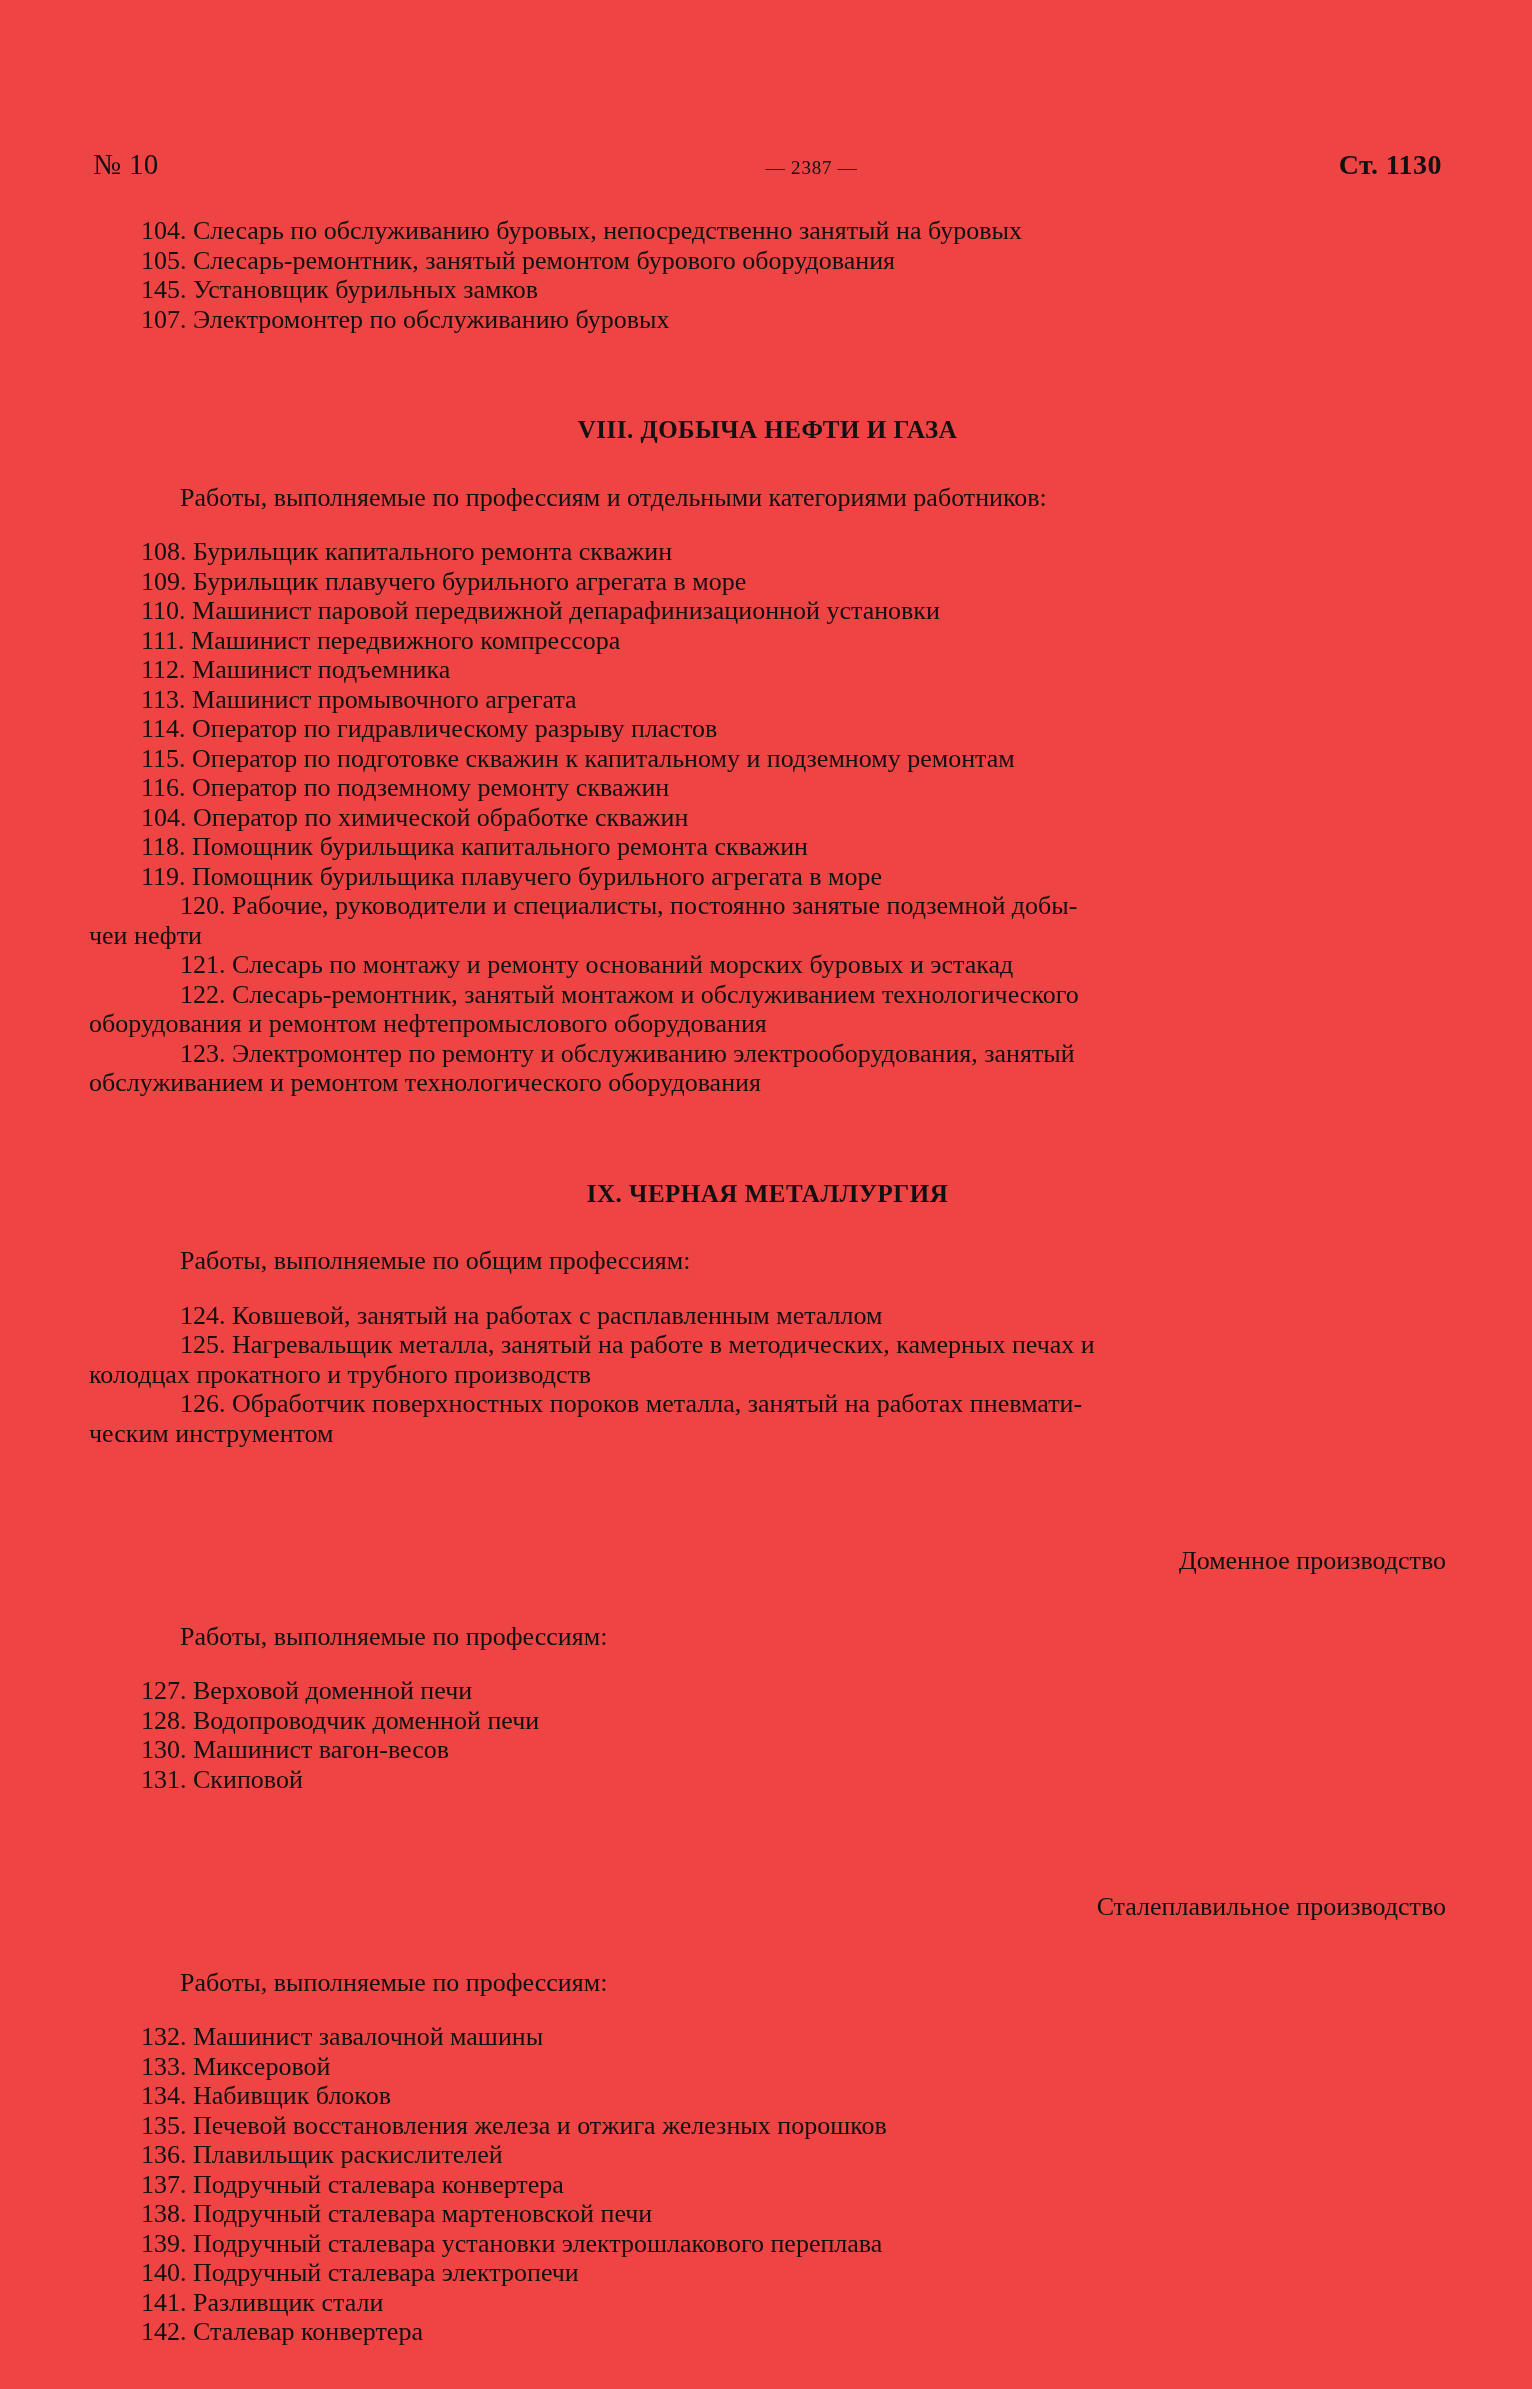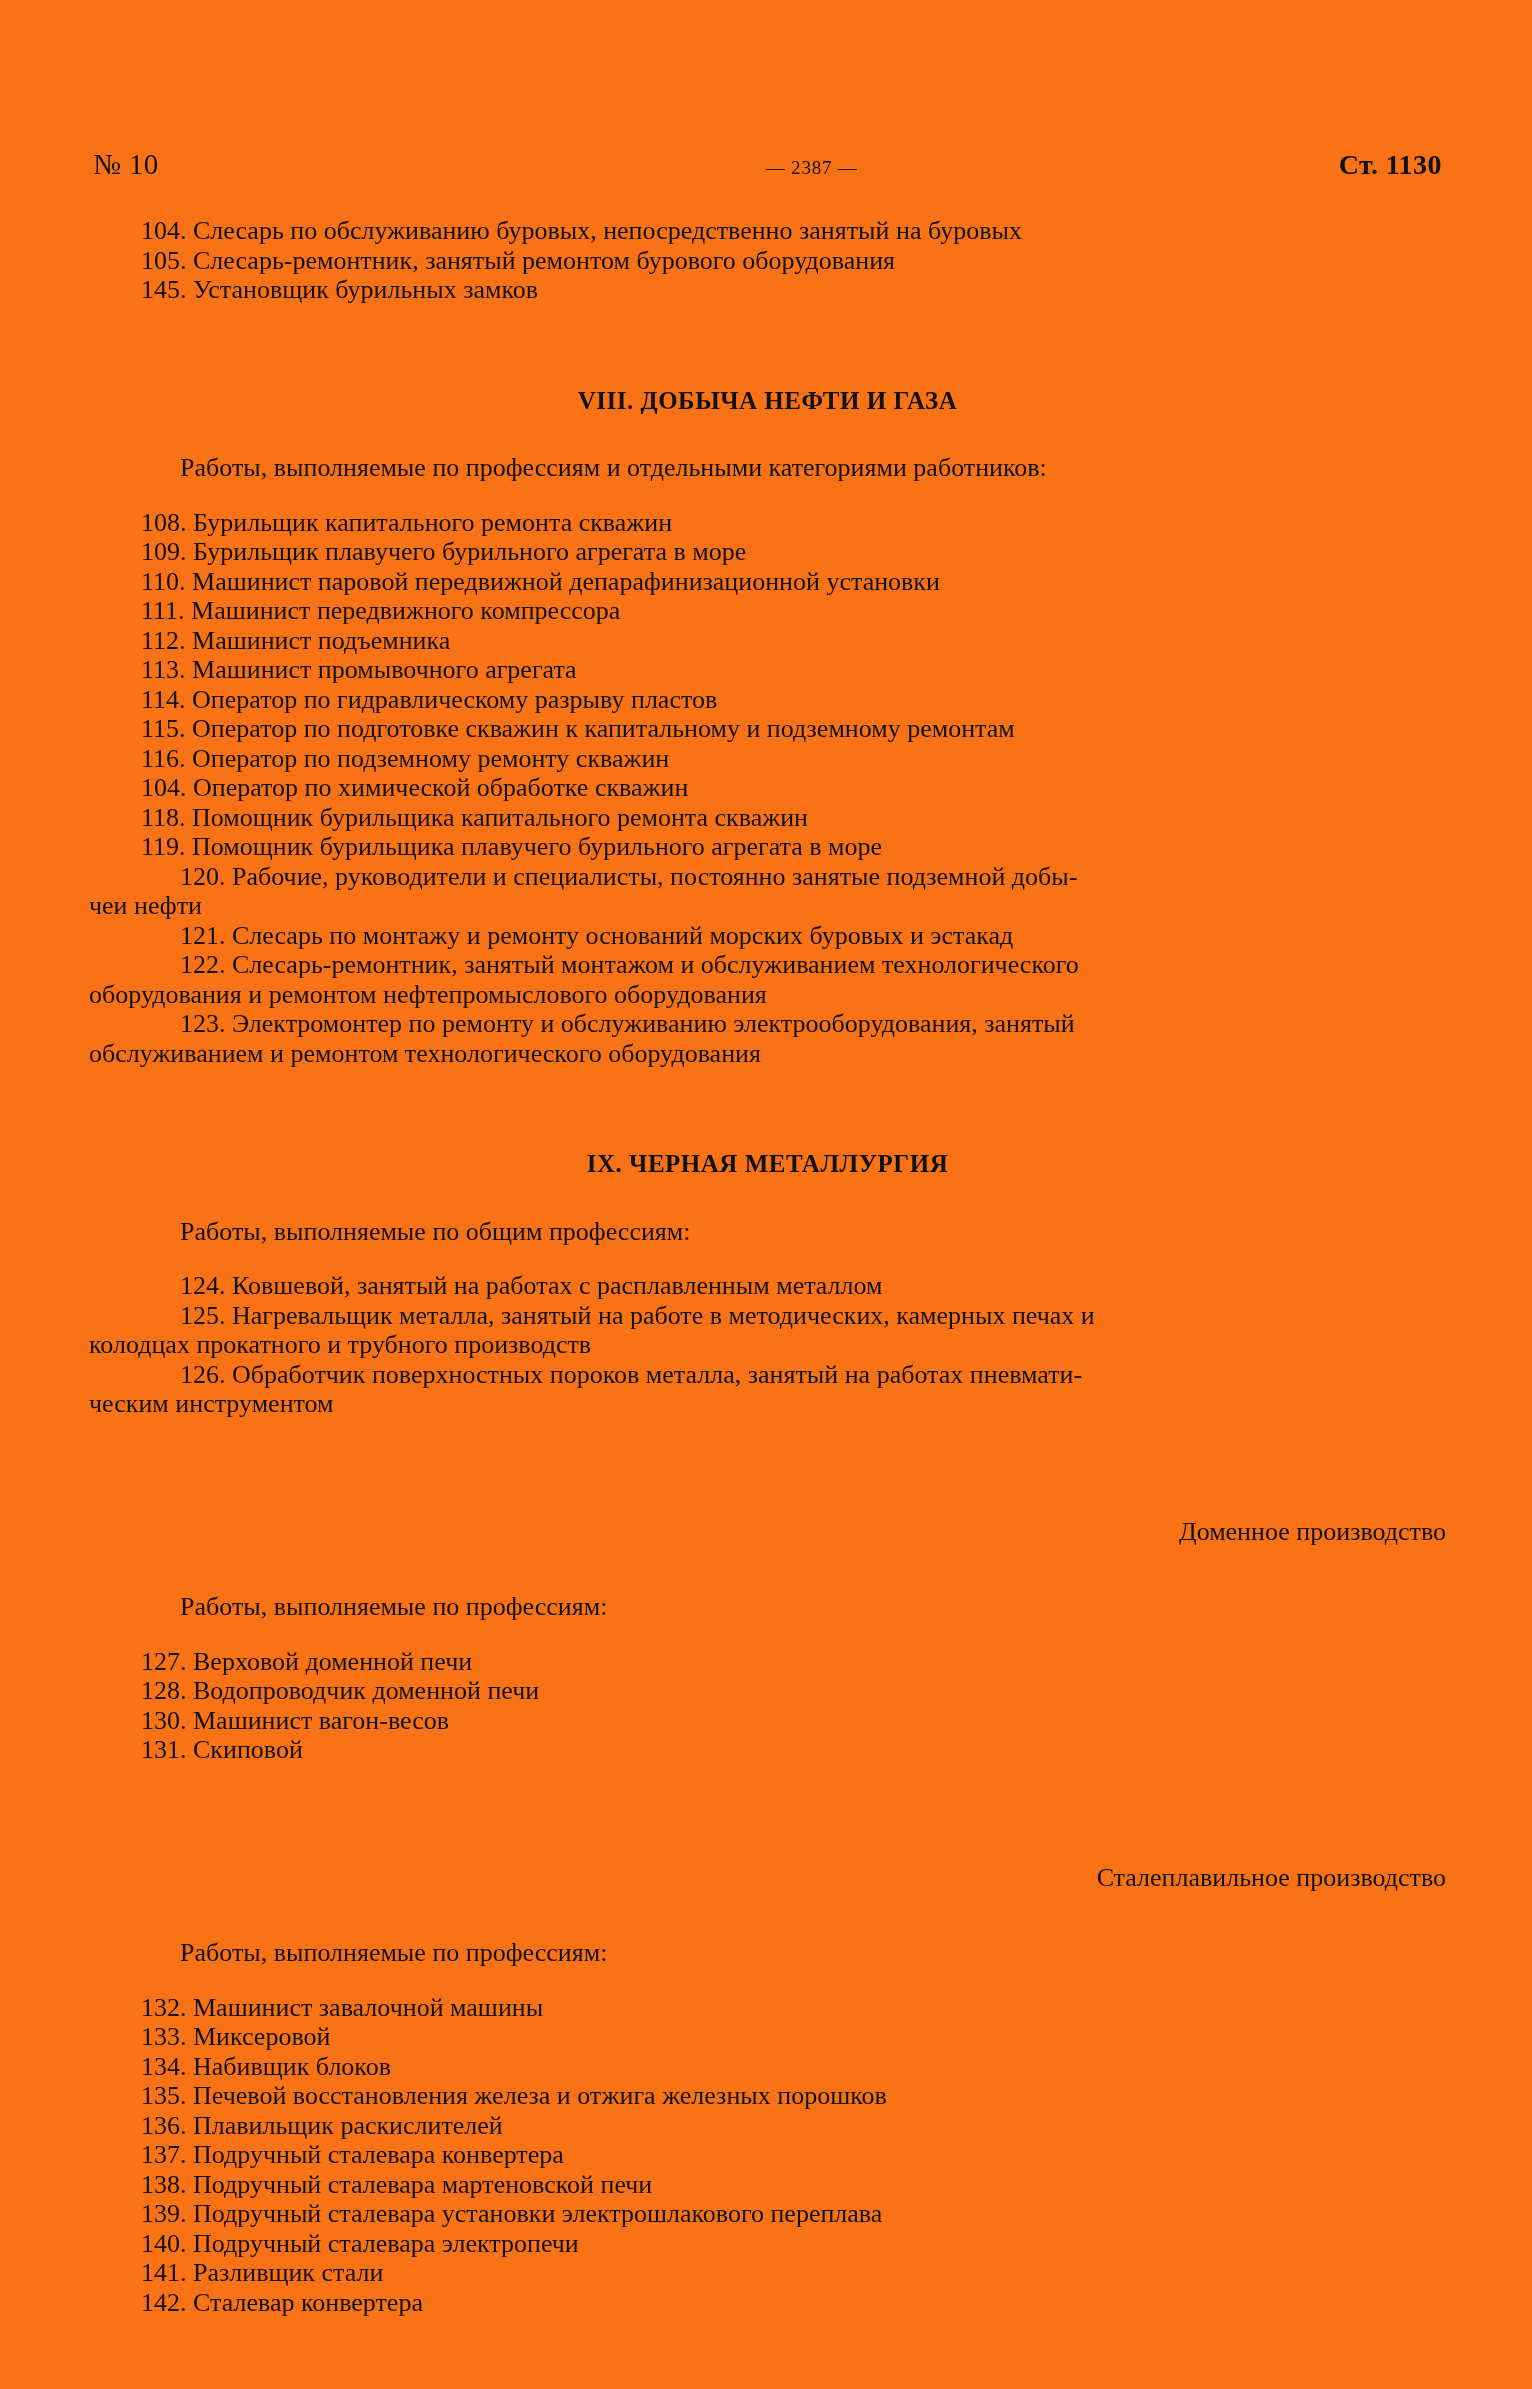--- a/index.html
+++ b/index.html
@@ -13,21 +13,21 @@
     font-family: "Liberation Serif", serif;
     color: #111111;
     position: relative;
     overflow: hidden;
   }
   .page {
     position: absolute;
     left: 0; top: 0;
     width: 1533px;
     height: 2389px;
-    background: #f97316;
+    background: #ef4444;
   }
   .content {
     position: absolute;
     left: 89px;
     top: 148px;
     width: 1357px;
   }
   
   .runhead {
     display: flex;
@@ -103,20 +103,21 @@
       <span class="issue">№ 10</span>
       <span class="pageno">— 2387 —</span>
       <span class="article">Ст. 1130</span>
     </div>
 
     <div class="lines">
 
       <div class="line">104. Слесарь по обслуживанию буровых, непосредственно занятый на буровых</div>
       <div class="line">105. Слесарь-ремонтник, занятый ремонтом бурового оборудования</div>
       <div class="line">145. Установщик бурильных замков</div>
+      <div class="line">107. Электромонтер по обслуживанию буровых</div>
 
       <div class="gap-86"></div>
 
       <div class="sec-title">VIII. ДОБЫЧА НЕФТИ И ГАЗА</div>
 
       <div class="gap-36"></div>
 
       <div class="intro">Работы, выполняемые по профессиям и отдельными категориями работников:</div>
 
       <div class="gap-30"></div>

